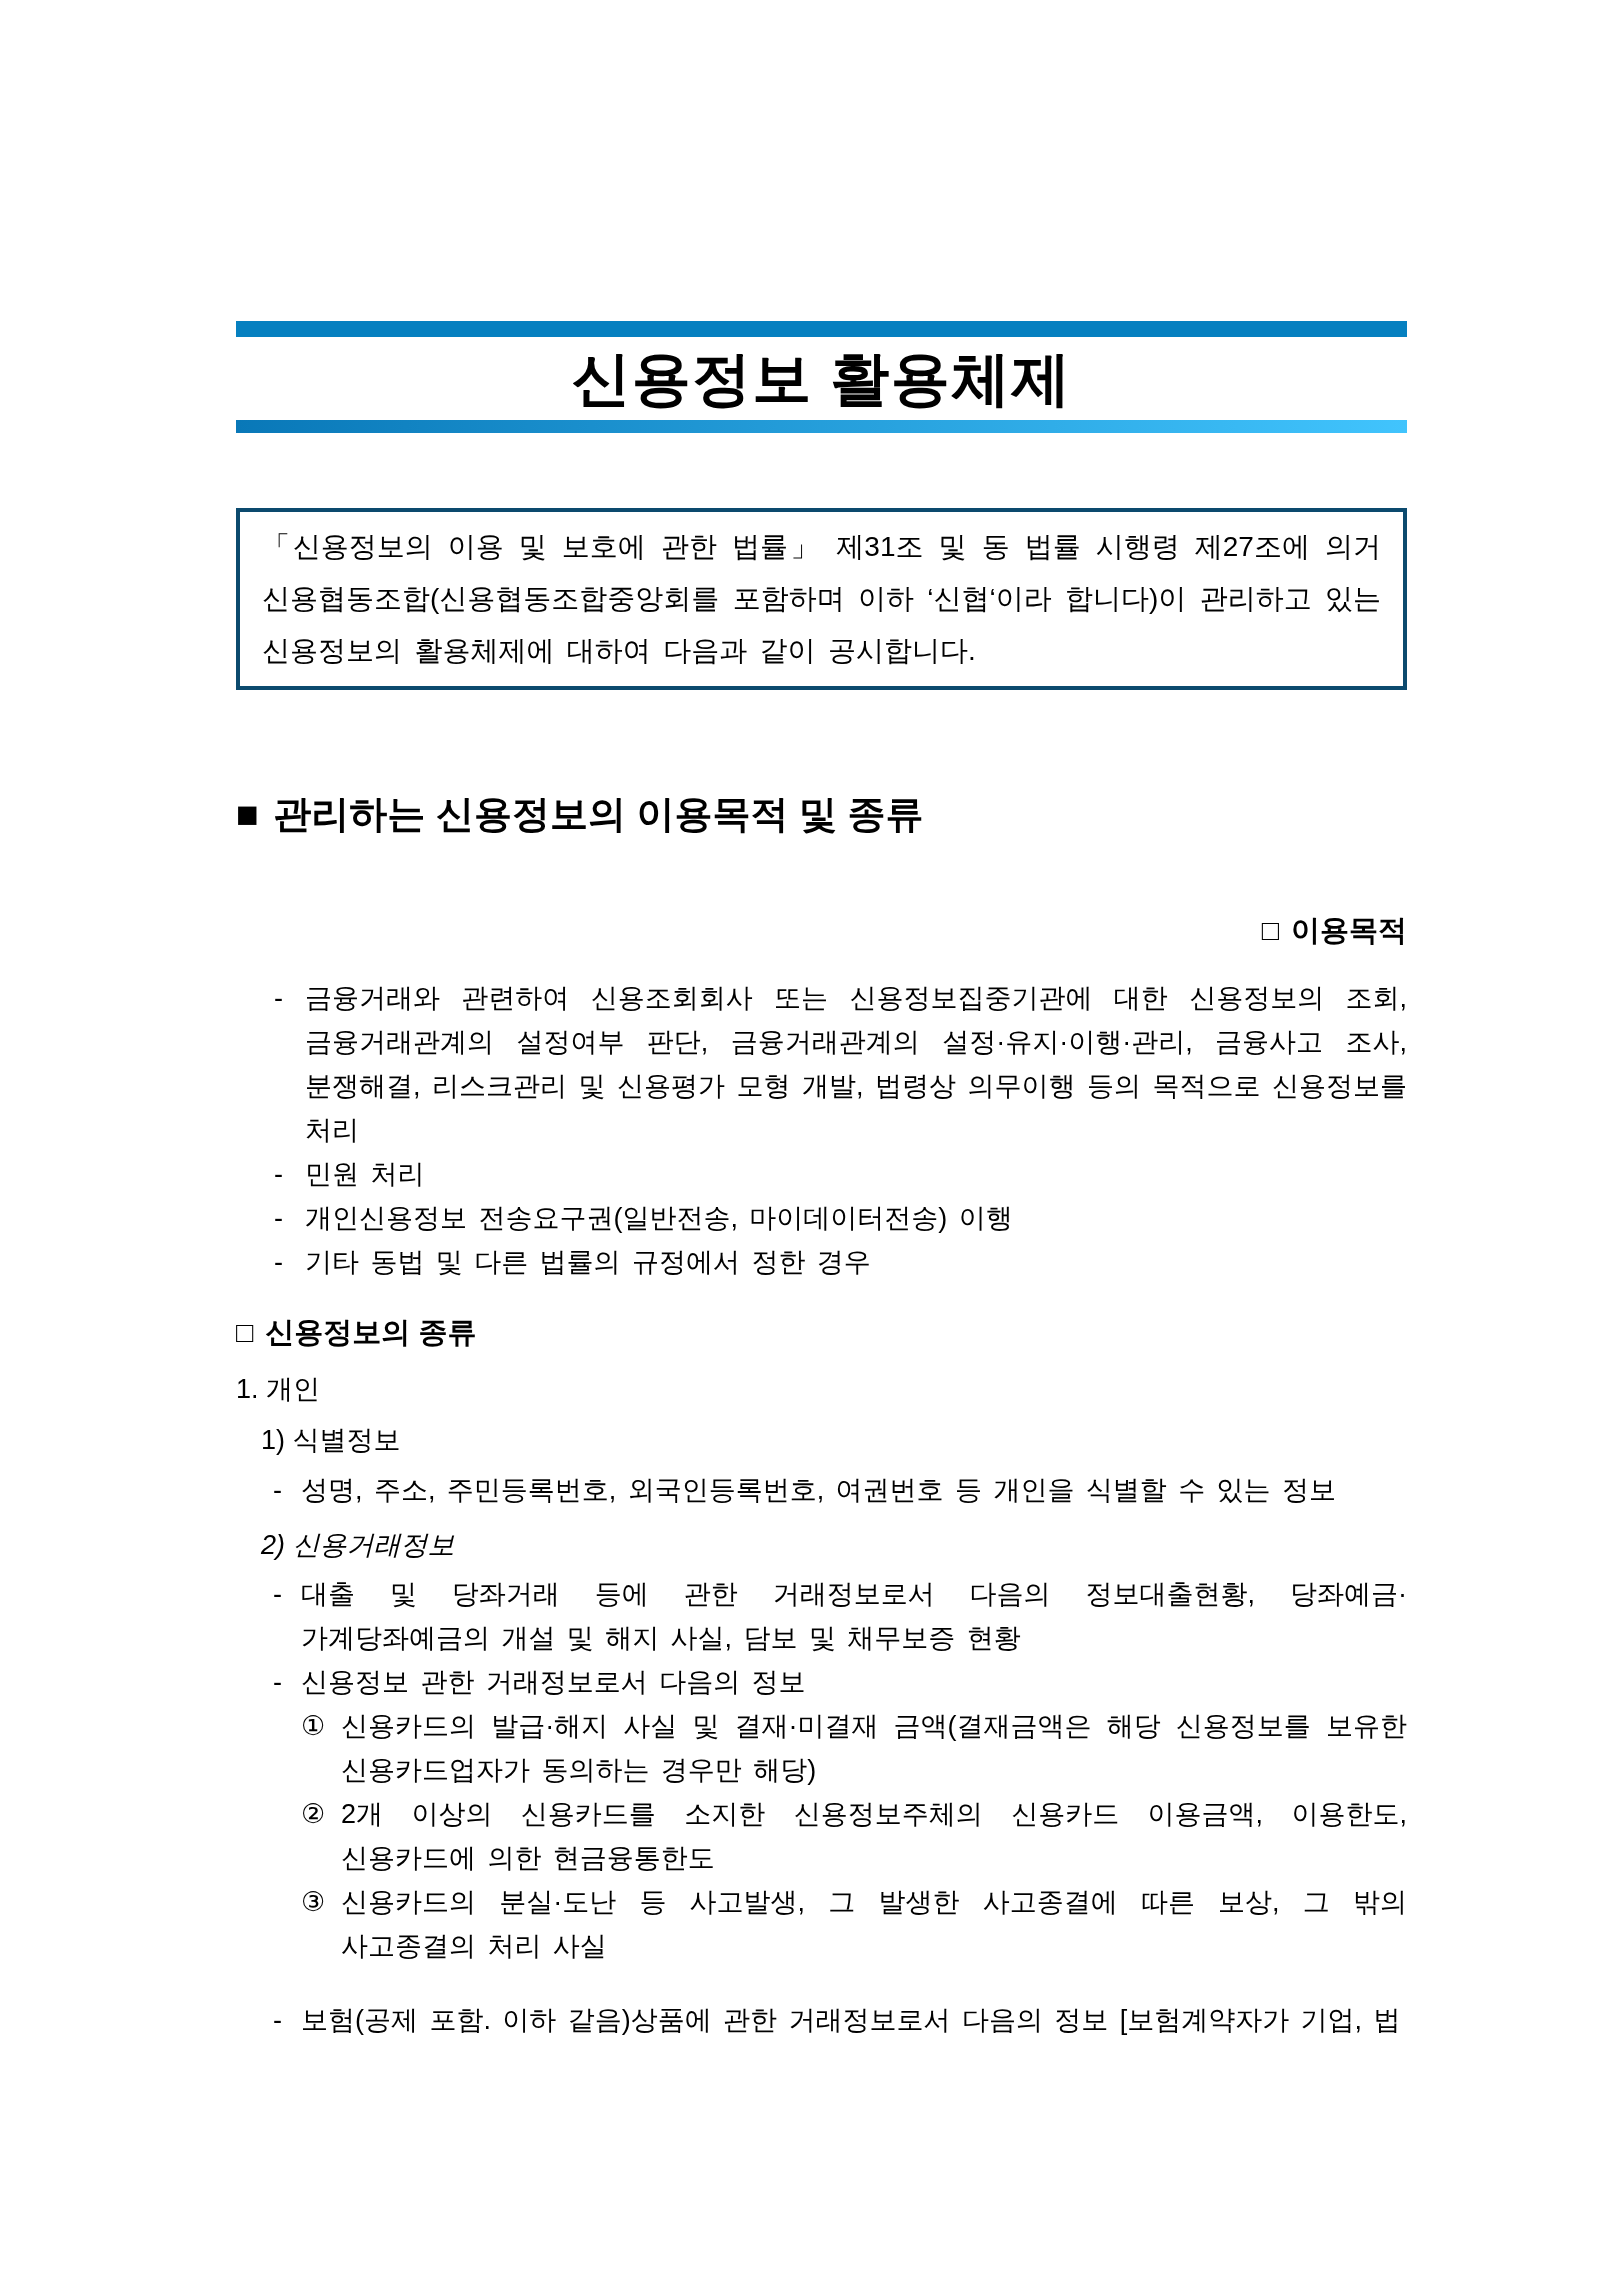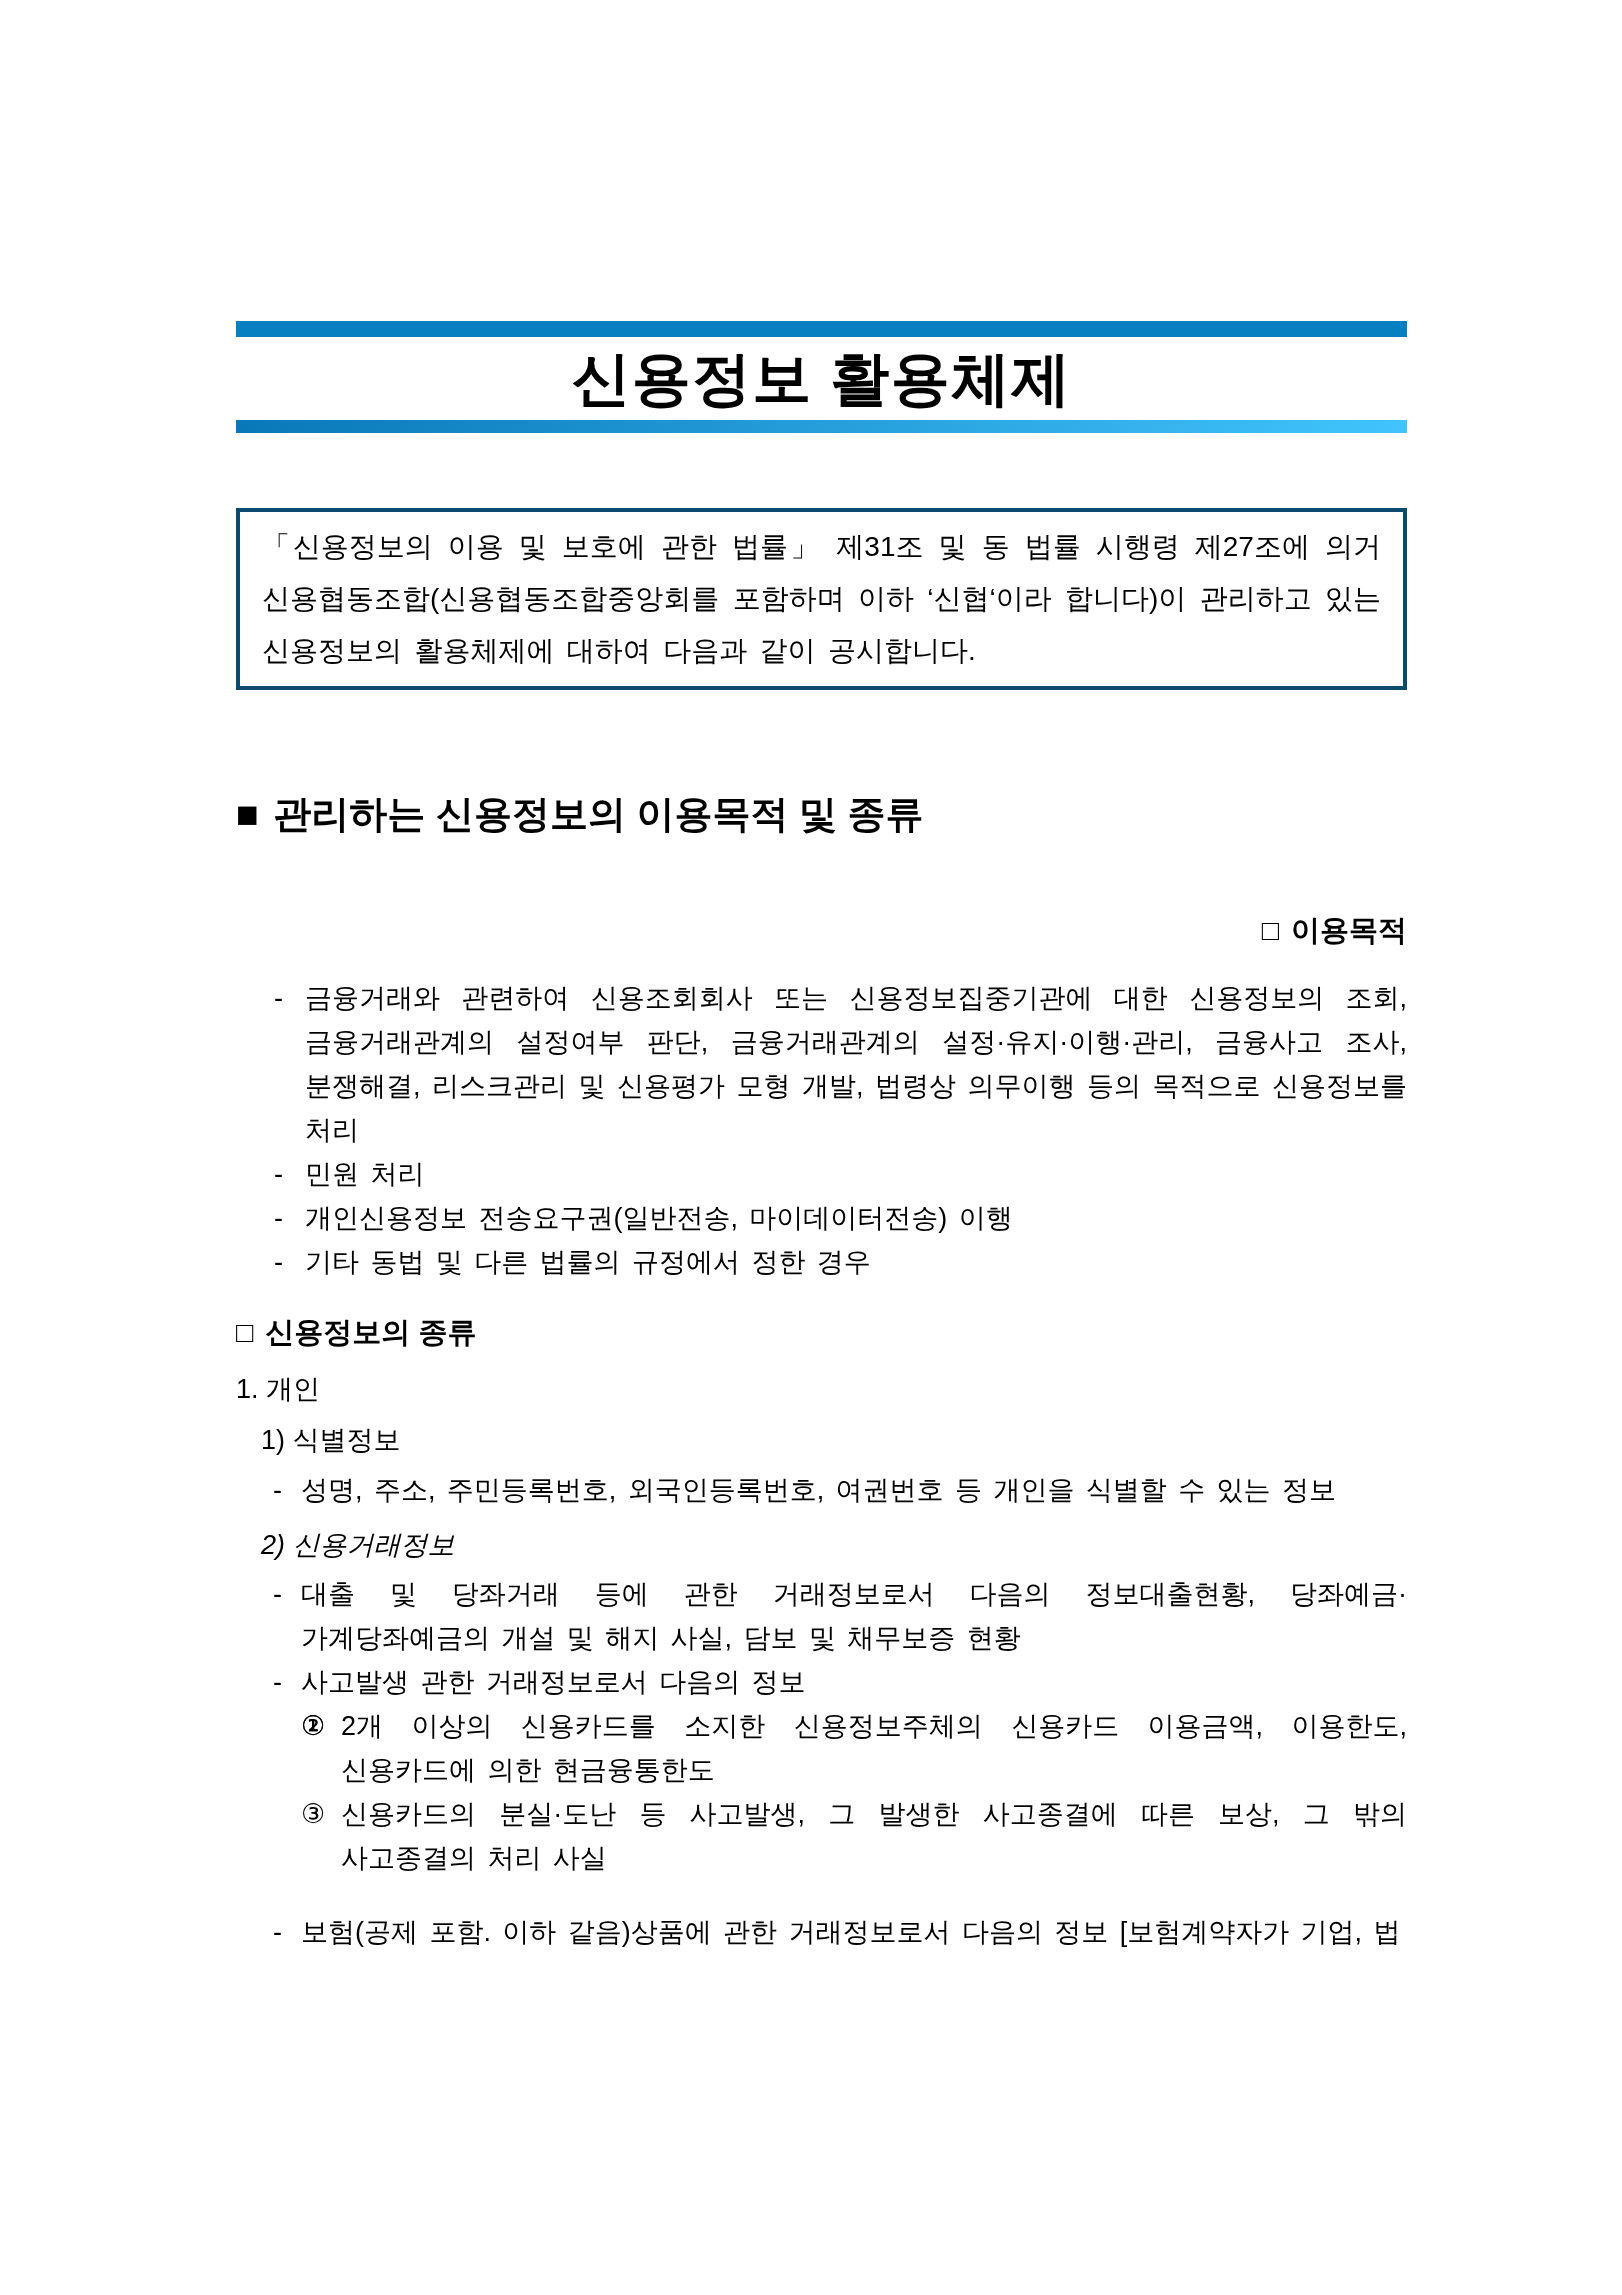--- a/index.html
+++ b/index.html
@@ -158,25 +158,26 @@
 
     <div class="sub-label second">2) 신용거래정보</div>
 
     <div class="trade-list">
       <div class="b-item t-item">
         <span class="dash">-</span>
         <span>대출 및 당좌거래 등에 관한 거래정보로서 다음의 정보대출현황, 당좌예금·가계당좌예금의 개설 및 해지 사실, 담보 및 채무보증 현황</span>
       </div>
       <div class="b-item t-item">
         <span class="dash">-</span>
-        <span>사고발생 관한 거래정보로서 다음의 정보</span>
+        <span>신용정보 관한 거래정보로서 다음의 정보</span>
       </div>
 
       <div class="c-item">
         <span class="c-marker">①</span>
+        <span>신용카드의 발급·해지 사실 및 결재·미결재 금액(결재금액은 해당 신용정보를 보유한 신용카드업자가 동의하는 경우만 해당)</span>
       </div>
       <div class="c-item">
         <span class="c-marker">②</span>
         <span>2개 이상의 신용카드를 소지한 신용정보주체의 신용카드 이용금액, 이용한도, 신용카드에 의한 현금융통한도</span>
       </div>
       <div class="c-item">
         <span class="c-marker">③</span>
         <span>신용카드의 분실·도난 등 사고발생, 그 발생한 사고종결에 따른 보상, 그 밖의 사고종결의 처리 사실</span>
       </div>
 

